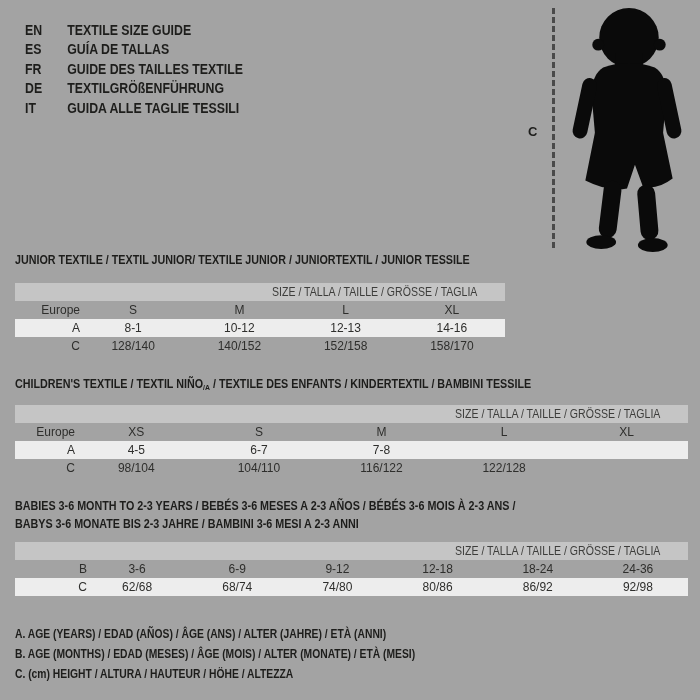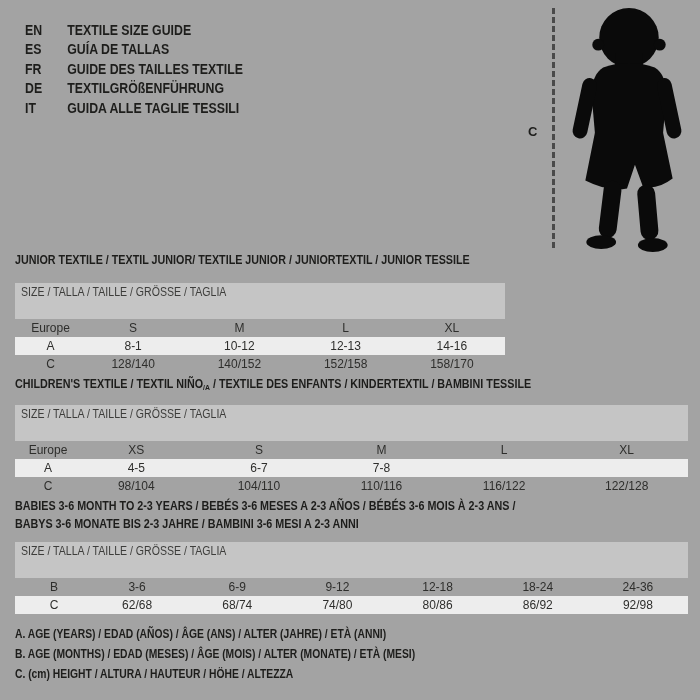--- a/index.html
+++ b/index.html
@@ -24,28 +24,28 @@
 
   
   .sec-title { position:absolute; left:15px; font-weight:bold; font-size:12.5px;
                transform:scaleX(0.86); transform-origin:0 50%; white-space:nowrap; }
   .sub { font-size:8px; vertical-align:-2px; }
 
   
   .tbl { position:absolute; left:15px; }
   .t1 { width:490px; }
   .t2, .t3 { width:673px; }
-  .size-hdr { background:#c5c5c5; height:36px; line-height:18px; font-size:12px;
-              color:#3d3d3b; padding-left:6px; }
+  .size-hdr { background:#c5c5c5; height:18px; line-height:18px; font-size:12px;
+              color:#3d3d3b; padding-left:6px;text-align:right; }
   .sq { display:inline-block; transform:scaleX(0.88); transform-origin:0 50%; white-space:nowrap; }
   .trow { display:grid; height:18px; line-height:18px; font-size:12px; color:#2e2e2c; }
   .t1 .trow { grid-template-columns:65px repeat(4,1fr); }
   .t2 .trow { grid-template-columns:60px repeat(5,1fr); }
   .t3 .trow { grid-template-columns:72px repeat(6,1fr); }
-  .trow .lbl { padding-left:6px; text-align:center; }
+  .trow .lbl { padding-left:6px; text-align:right; }
   .trow .val { text-align:center; }
   .shaded { background:#ededed; }
 
   .tbl.t1 { top:283px; }
   .tbl.t2 { top:405px; }
   .tbl.t3 { top:542px; }
   #junior-title { top:253px; }
   #children-title { top:377px; }
   #babies-title-1 { top:499px; }
   #babies-title-2 { top:517px; }
@@ -149,21 +149,20 @@
     <div class="trow shaded">
       <span class="lbl">A</span>
       <span class="val">4-5</span>
       <span class="val">6-7</span>
       <span class="val">7-8</span>
     </div>
     <div class="trow">
       <span class="lbl">C</span>
       <span class="val">98/104</span>
       <span class="val">104/110</span>
-      <span class="val">110/116</span>
       <span class="val">116/122</span>
       <span class="val">122/128</span>
     </div>
   </div>
 
   <div class="sec-title" id="babies-title-1">BABIES 3-6 MONTH TO 2-3 YEARS / BEBÉS 3-6 MESES A 2-3 AÑOS / BÉBÉS 3-6 MOIS À 2-3 ANS /</div>
   <div class="sec-title" id="babies-title-2">BABYS 3-6 MONATE BIS 2-3 JAHRE / BAMBINI 3-6 MESI A 2-3 ANNI</div>
   <div class="tbl t3">
     <div class="size-hdr">
       <span class="sq">SIZE / TALLA / TAILLE / GRÖSSE / TAGLIA</span>

